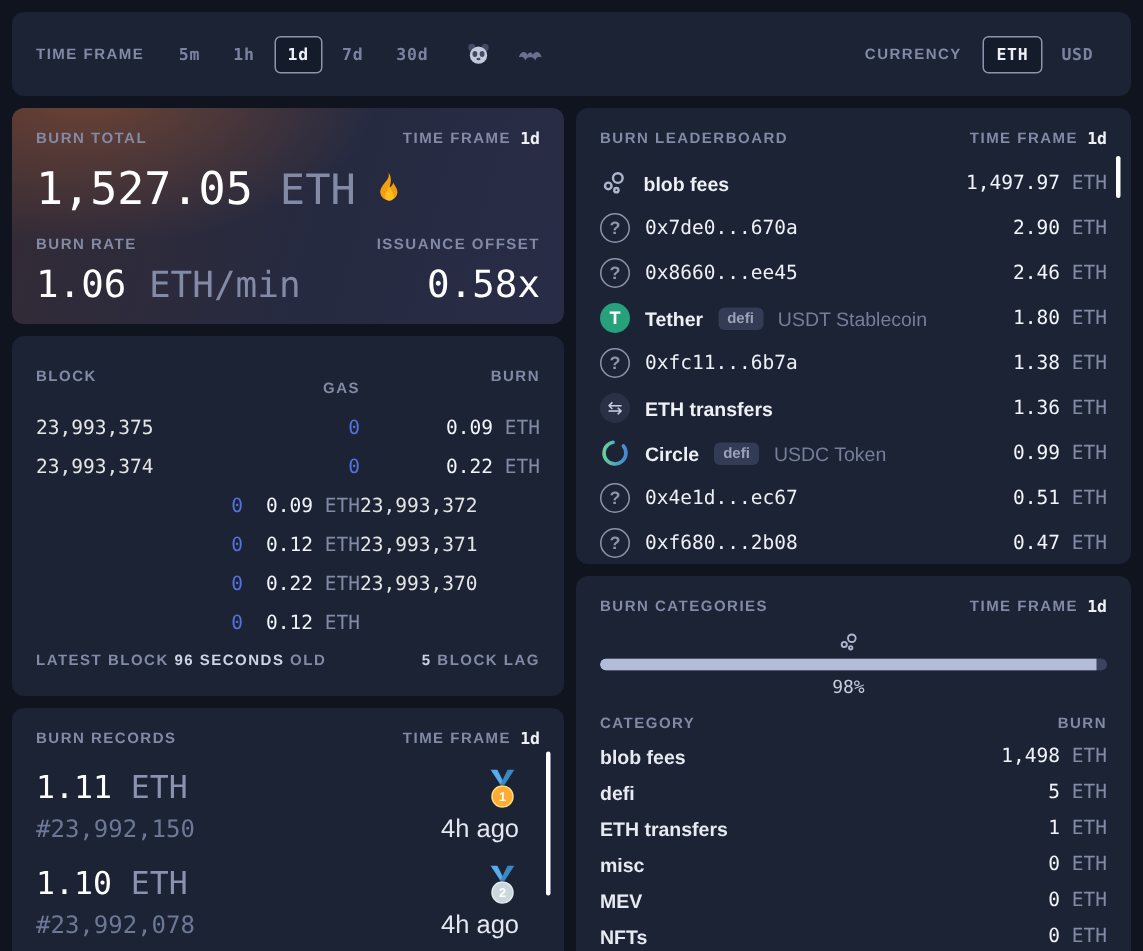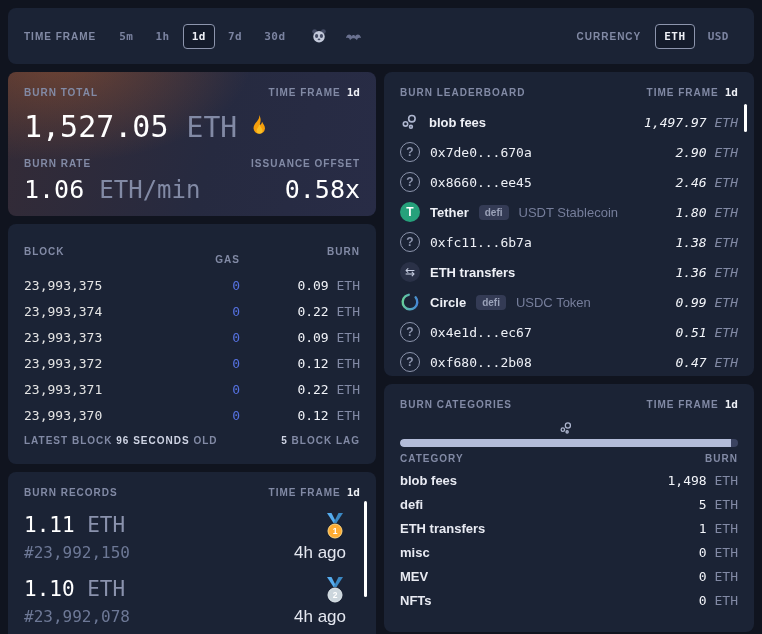--- a/index.html
+++ b/index.html
@@ -81,21 +81,21 @@
   .rec-right { display:flex; flex-direction:column; align-items:flex-end; gap:4px; padding-right:14px; }
   .rec-ago { font-size:17px; color:#e4e7f0; }
 
   
   .leaderboard { height:304px; overflow:hidden; }
   .lb-row { display:flex; align-items:center; gap:10px; height:30px; cursor:pointer; }
   .lb-rows { margin-top:8px; }
   .lb-name { font-size:13px; font-weight:bold; color:#eef0f6; white-space:nowrap; }
   .lb-name.addr { font-weight:normal; font-family:"DejaVu Sans Mono","Liberation Mono",monospace; }
   .lb-detail { font-size:13px; color:#767e9b; white-space:nowrap; overflow:hidden; text-overflow:ellipsis; }
-  .lb-amt { margin-left:auto; font-size:13px; color:#f2f4f9; white-space:nowrap;font-style:italic; }
+  .lb-amt { margin-left:auto; font-size:13px; color:#f2f4f9; white-space:nowrap; }
   .badge {
     font-size:10px; color:#9aa1b8; background:#343b55;
     padding:2px 6px; border-radius:4px; font-weight:bold;
   }
   .qicon {
     width:20px; height:20px; border-radius:50%;
     border:1.5px solid #8d95ad; color:#8d95ad;
     font-size:12px; font-weight:bold;
     display:inline-flex; align-items:center; justify-content:center; flex:none;
   }
@@ -202,21 +202,20 @@
       <div class="blocks-grid" id="blocks-grid">
         <span class="label h">BLOCK</span>
         <span class="label h bg-c2">GAS</span>
         <span class="label h bg-c3">BURN</span>
       <span class="blk-num mono">23,993,375</span>
      <span class="blk-gas mono">0</span>
      <span class="blk-burn mono">0.09 <span class="unit">ETH</span></span>
           <span class="blk-num mono">23,993,374</span>
      <span class="blk-gas mono">0</span>
      <span class="blk-burn mono">0.22 <span class="unit">ETH</span></span>
-          <span class="blk-num mono">23,993,373</span>
      <span class="blk-gas mono">0</span>
      <span class="blk-burn mono">0.09 <span class="unit">ETH</span></span>
           <span class="blk-num mono">23,993,372</span>
      <span class="blk-gas mono">0</span>
      <span class="blk-burn mono">0.12 <span class="unit">ETH</span></span>
           <span class="blk-num mono">23,993,371</span>
      <span class="blk-gas mono">0</span>
      <span class="blk-burn mono">0.22 <span class="unit">ETH</span></span>
           <span class="blk-num mono">23,993,370</span>
      <span class="blk-gas mono">0</span>
@@ -394,20 +393,23 @@
   <g fill="none" stroke="#aeb6cf" stroke-width="1.7">
     <circle cx="12.5" cy="6" r="3.4"></circle>
                   <circle cx="5.8" cy="11.5" r="2.3"></circle>
                   <circle cx="11.5" cy="14.5" r="1.5"></circle>
   </g>
               </svg></span>
         </div>
         <div class="bar-track">
           <div class="bar-fill" id="bar-fill" style="width: 98%;"></div>
         </div>
+        <div class="bar-pct-row">
+          <span id="bar-pct" class="mono" style="left: 49%;">98%</span>
+        </div>
       </div>
       <div class="cat-head">
         <span class="label">CATEGORY</span>
         <span class="label">BURN</span>
       </div>
       <div id="cat-rows">
           <div class="cat-row">
        <span class="cat-name">blob fees</span>
        <span class="cat-amt mono">1,498 <span class="unit">ETH</span></span>
      </div>

